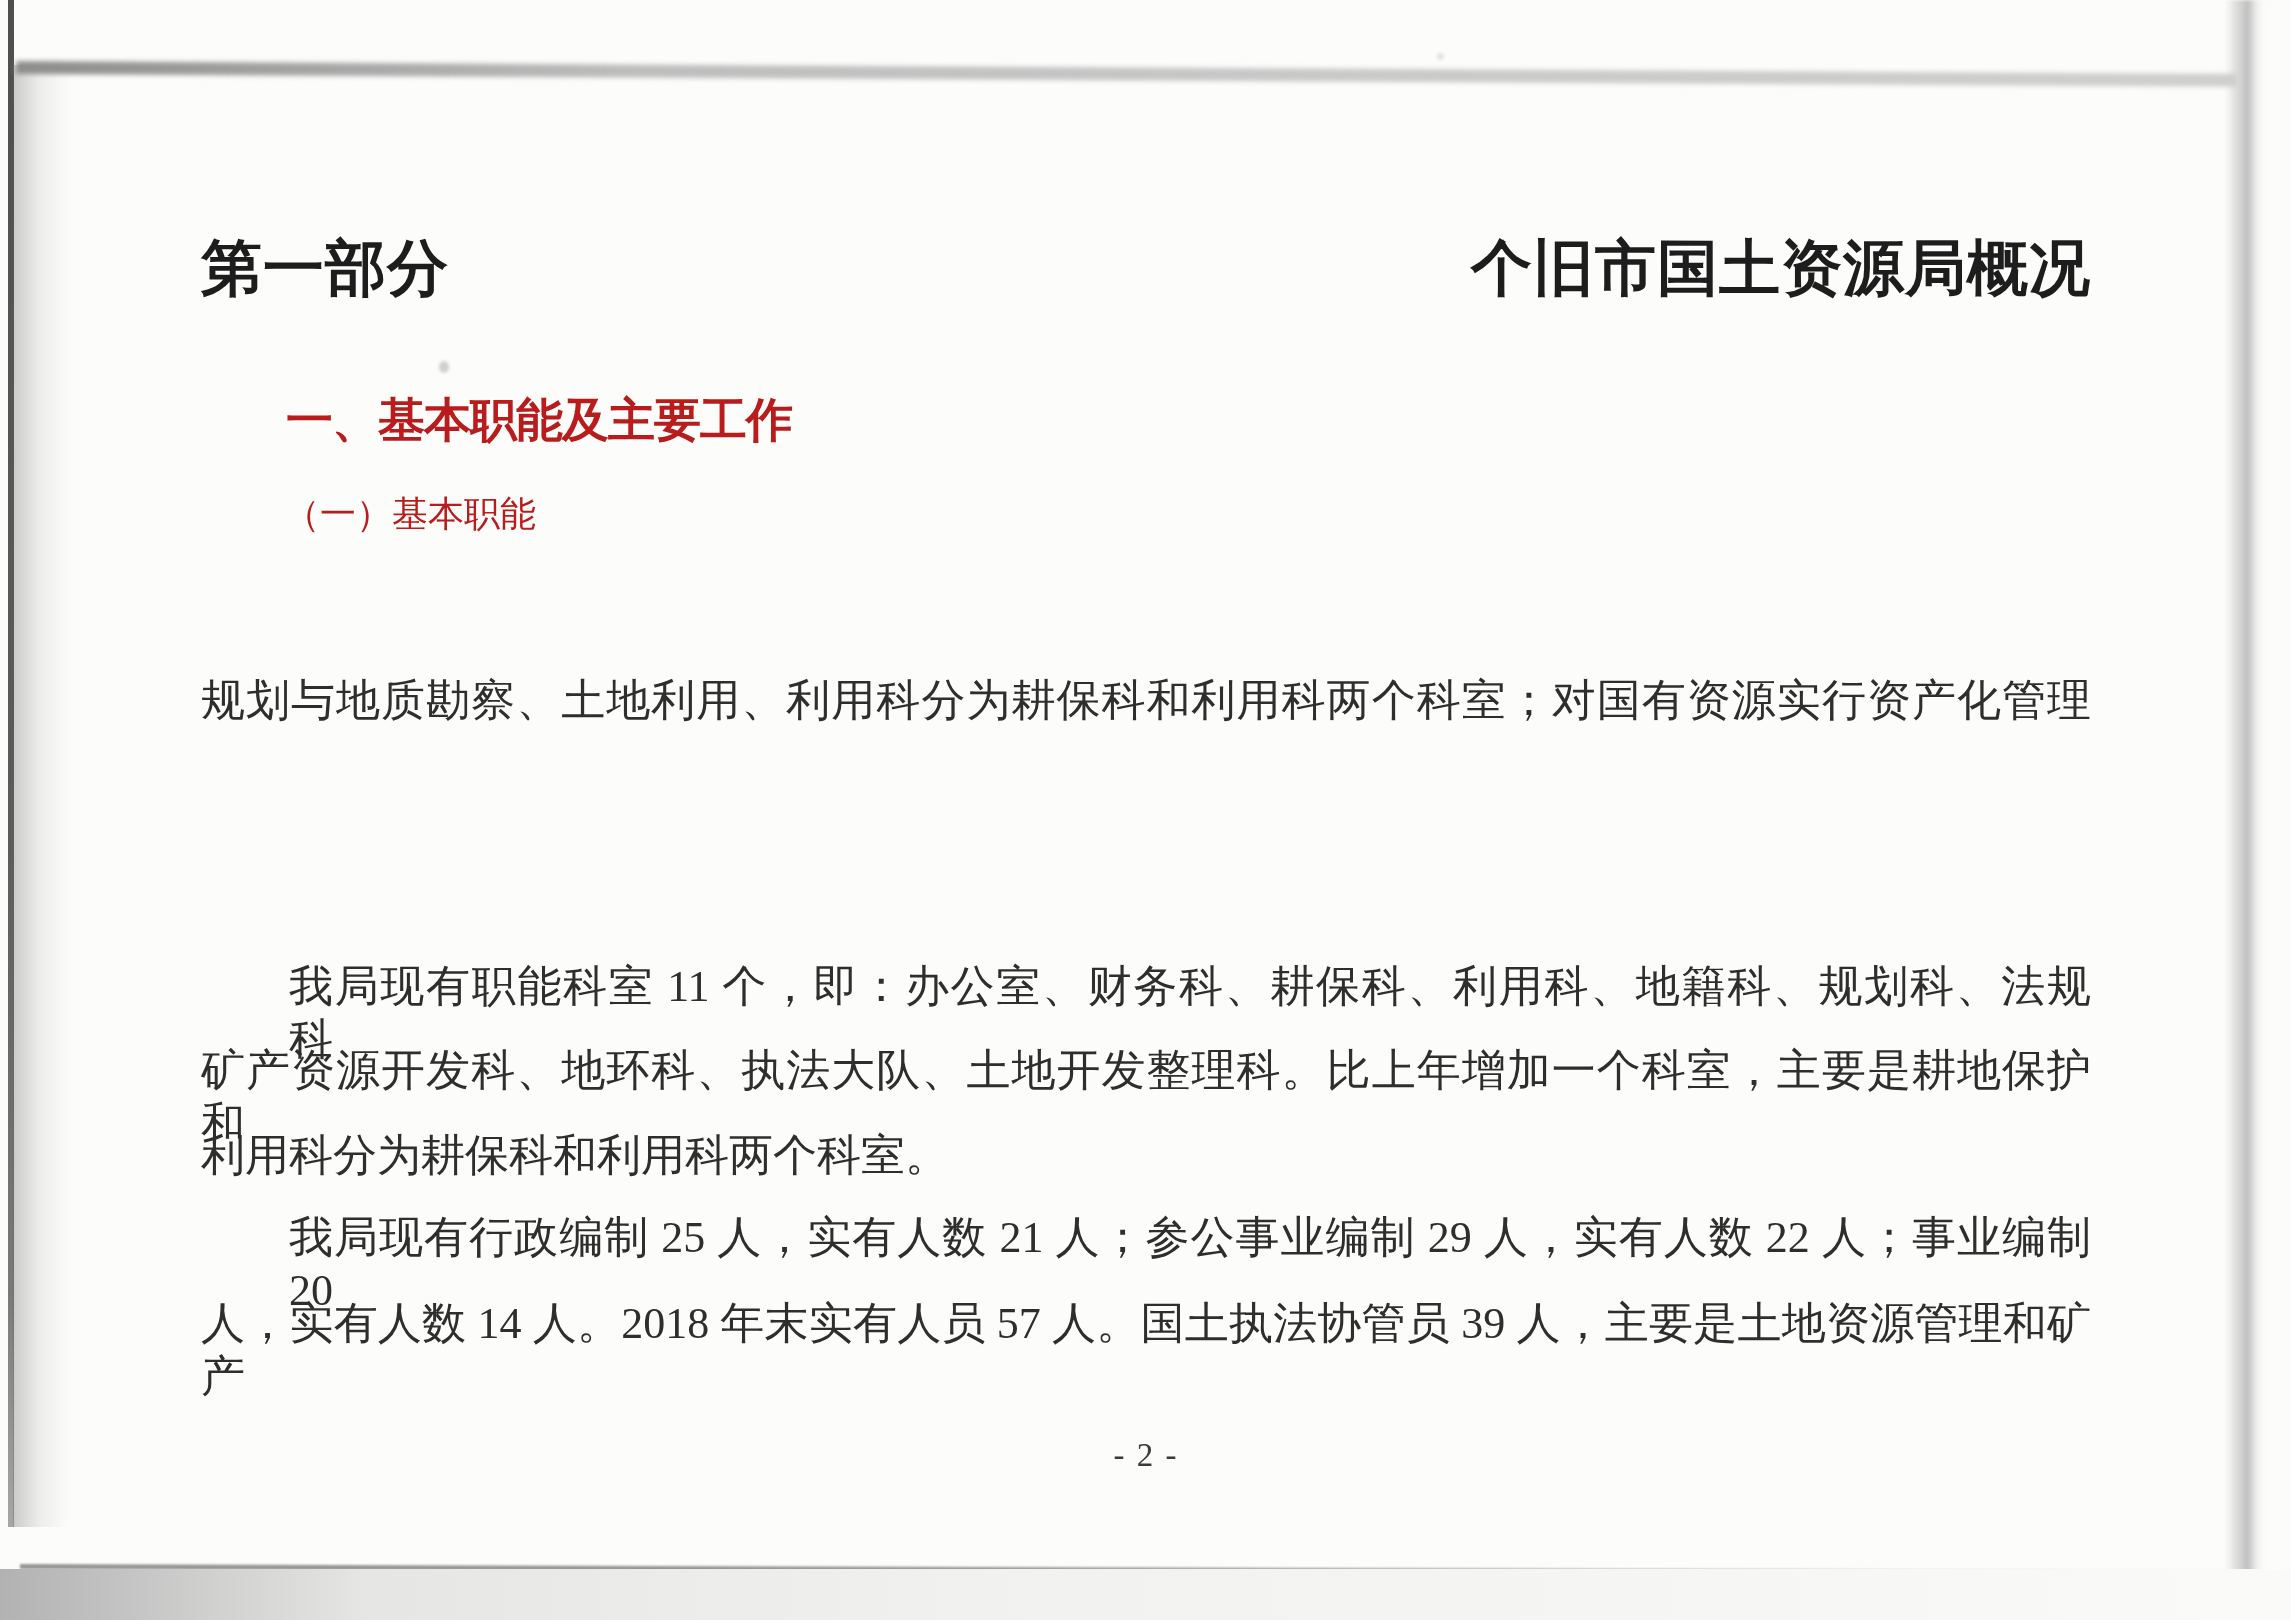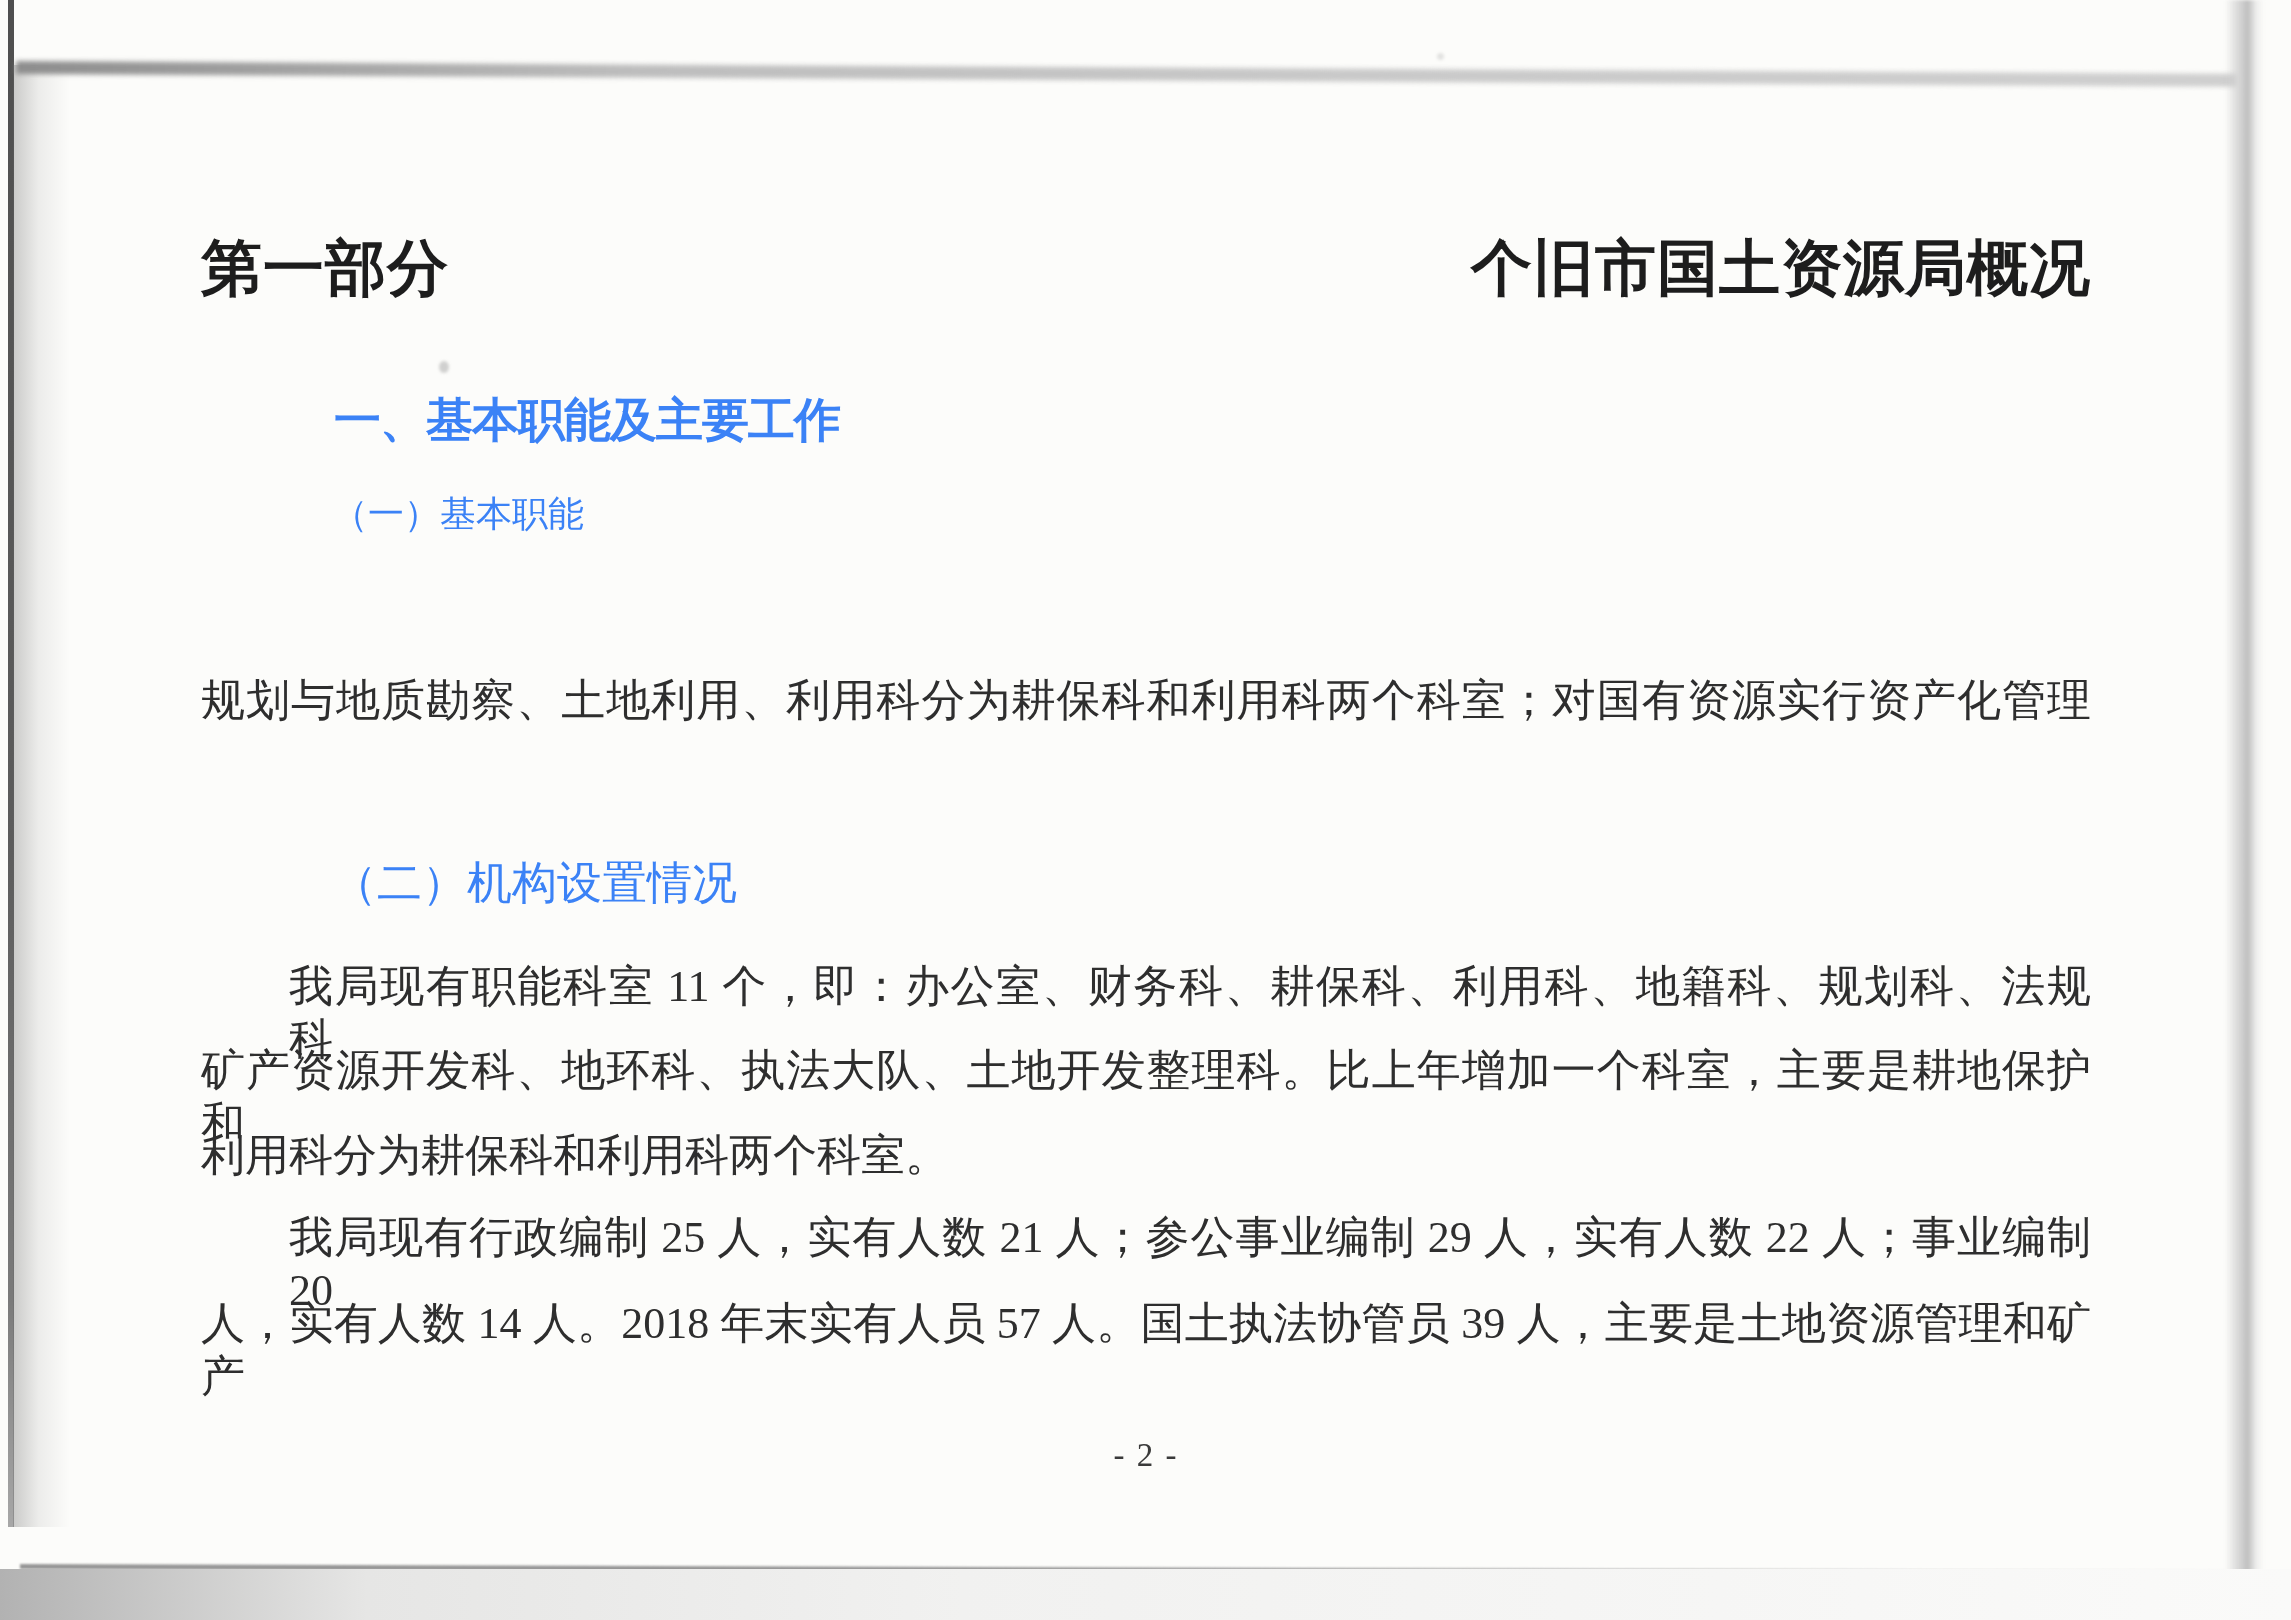--- a/index.html
+++ b/index.html
@@ -47,21 +47,21 @@
   .doc-title{
     position:absolute;left:201px;top:238px;width:1890px;
     display:flex;justify-content:space-between;gap:61px;
     font-family:"Liberation Sans","DejaVu Sans",sans-serif;
     font-weight:700;font-size:61px;line-height:1;
     letter-spacing:1px;color:#1d1d1d;white-space:nowrap;
   }
   .h-sans{
     position:absolute;
     font-family:"Liberation Sans","DejaVu Sans",sans-serif;
-    line-height:1;color:#3b82f6;white-space:nowrap;margin-left:48px;
+    line-height:1;color:#b91c1c;white-space:nowrap;
   }
   .h1{left:286px;top:396px;font-size:47px;font-weight:700;letter-spacing:-1px;}
   .h2{left:284px;top:496px;font-size:36px;font-weight:400;}
   .h3{left:284px;top:860px;font-size:45px;font-weight:400;}
   .bline{
     position:absolute;left:201px;width:1890px;
     font-size:44px;line-height:1.2;color:#2e2e2e;
     text-align:justify;text-align-last:justify;
   }
   .bline.indent{padding-left:88px;width:1802px;}
@@ -88,21 +88,20 @@
   <div class="speck s1"></div>
   <div class="speck s2"></div>
 
   <div class="doc-title">
     <span>第一部分</span>
     <span>个旧市国土资源局概况</span>
   </div>
 
   <div class="h-sans h1">一、基本职能及主要工作</div>
   <div class="h-sans h2">（一）基本职能</div>
-  <div class="h-sans h3">（二）机构设置情况</div>
 
   <div class="bline p1l2">规划与地质勘察、土地利用、利用科分为耕保科和利用科两个科室；对国有资源实行资产化管理</div>
 
   <div class="bline indent p2l1">我局现有职能科室 11 个，即：办公室、财务科、耕保科、利用科、地籍科、规划科、法规科、</div>
   <div class="bline last p2l3">利用科分为耕保科和利用科两个科室。</div>
   <div class="bline p2l2">矿产资源开发科、地环科、执法大队、土地开发整理科。比上年增加一个科室，主要是耕地保护和</div>
 
   <div class="bline indent p3l1">我局现有行政编制 25 人，实有人数 21 人；参公事业编制 29 人，实有人数 22 人；事业编制 20</div>
   <div class="bline p3l2">人，实有人数 14 人。2018 年末实有人员 57 人。国土执法协管员 39 人，主要是土地资源管理和矿产</div>
 

